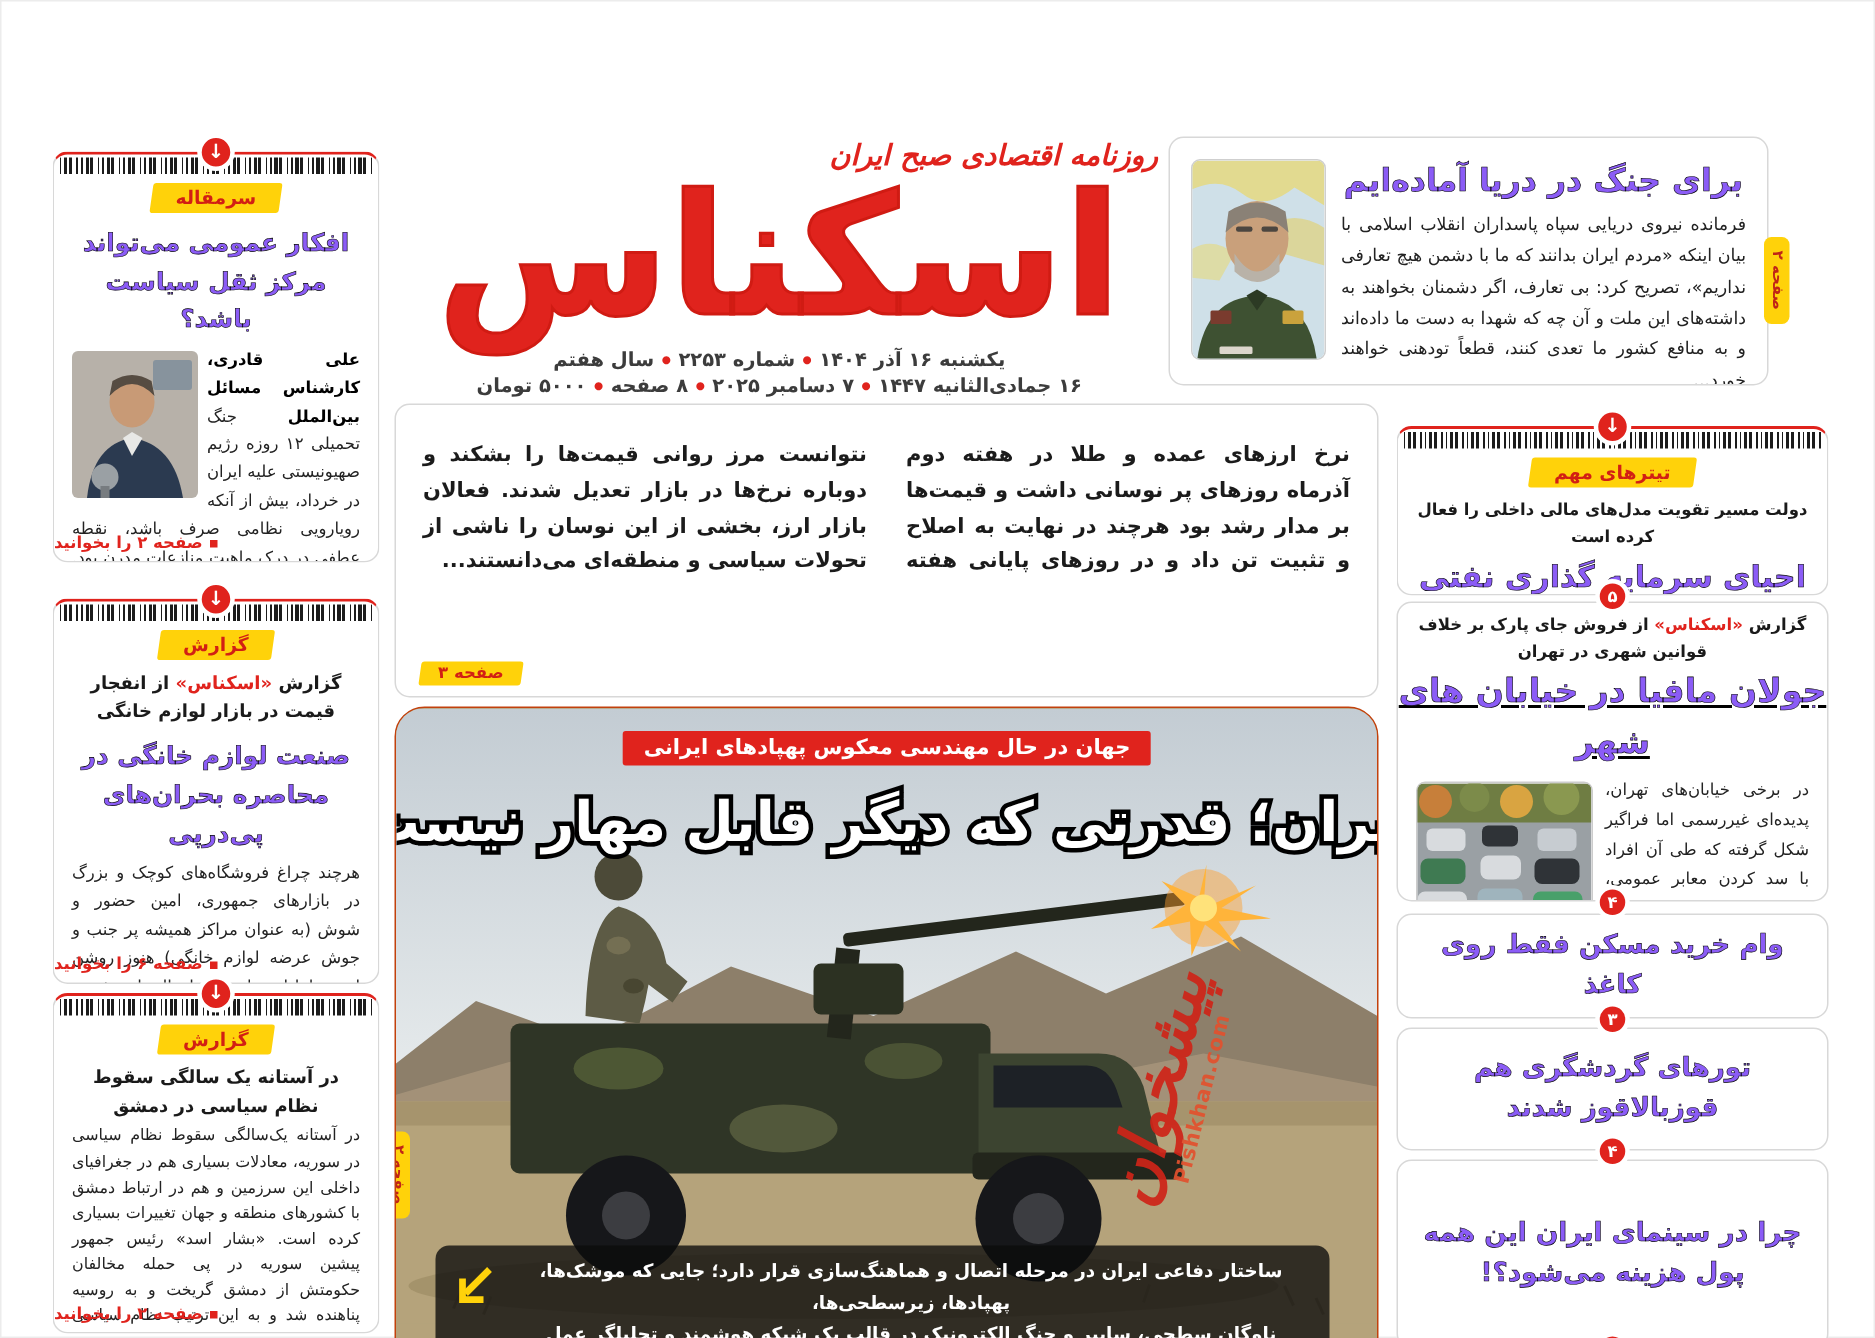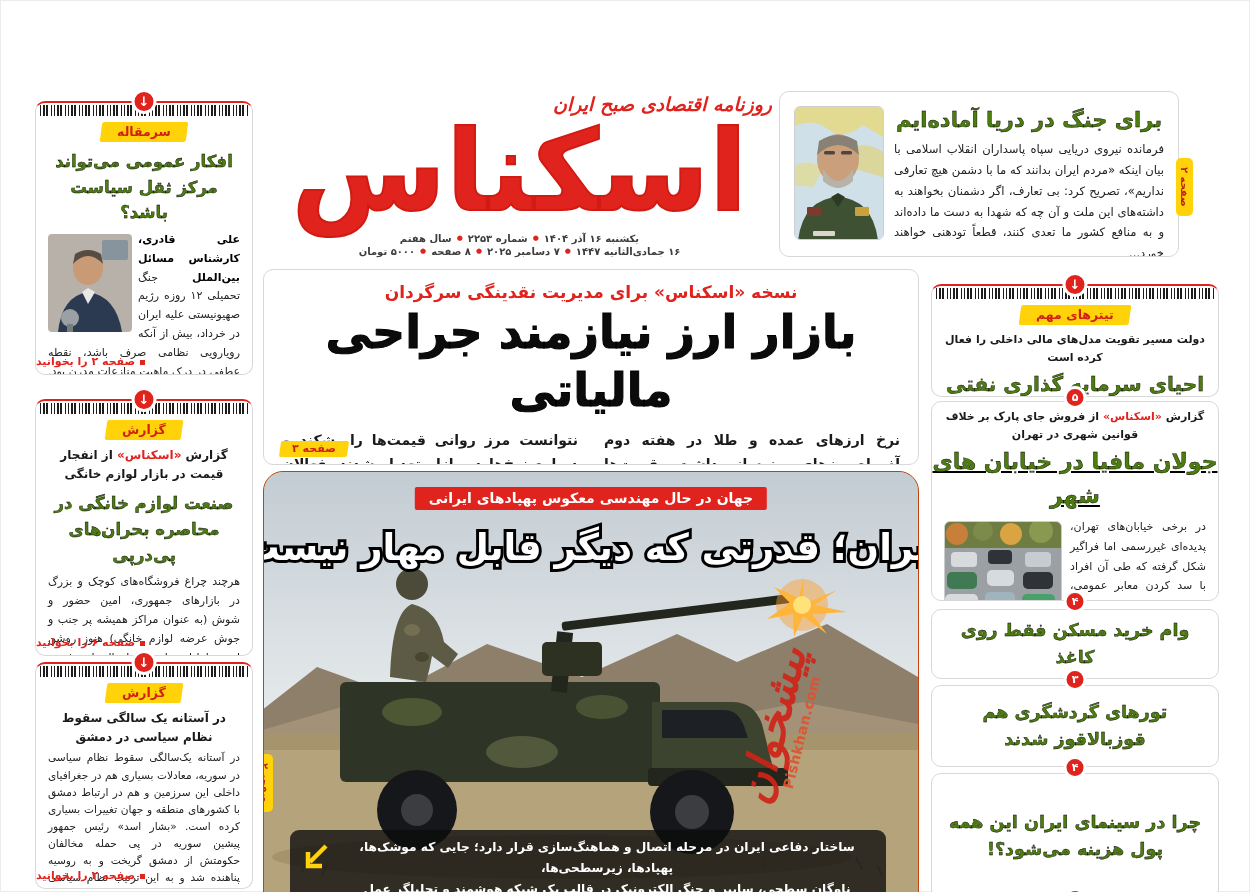--- a/index.html
+++ b/index.html
@@ -13,39 +13,39 @@
   .nbox.section { border-top:2px solid #e0231d; }
   .barcode { height:11px; margin:2px 4px 0; background:
      repeating-linear-gradient(90deg,#1c1c1c 0 1px,transparent 1px 3px,#1c1c1c 3px 5px,transparent 5px 6px,#1c1c1c 6px 8px,transparent 8px 11px,#1c1c1c 11px 12px,transparent 12px 14px); }
   .arrow-circle { position:absolute; top:-14px; right:50%; transform:translateX(50%); width:25px; height:25px;
      border-radius:50%; background:#e0231d; border:3px solid #fff; color:#fff; font-size:13px; font-weight:bold;
      display:flex; align-items:center; justify-content:center; z-index:5; line-height:1; }
   .tag-row { text-align:center; margin-top:5px; }
   .ytag { display:inline-block; background:#ffd20a; color:#d21f14; font-weight:bold; font-size:12.5px;
      padding:2px 16px 3px; border-radius:2px; transform:skewX(-8deg); }
   .ytag > span { display:inline-block; transform:skewX(8deg); }
-  .box-headline { text-align:center; font-weight:bold; color:#4d7c0f; -webkit-text-stroke:.4px #000; }
+  .box-headline { text-align:center; font-weight:bold; color:#8b5cf6; -webkit-text-stroke:.4px #000; }
   .kicker { text-align:center; font-weight:bold; color:#1a1a1a; }
   .brand-red { color:#e0231d; }
   .body-txt { text-align:justify; color:#222; }
   .read-footer { position:absolute; bottom:6px; right:0; left:0; text-align:left; color:#e0231d;
      font-size:11px; font-weight:bold; }
   .read-footer::before { content:""; display:inline-block; width:5px; height:5px; background:#e0231d; margin-left:5px; }
   .num-badge { position:absolute; bottom:-13px; right:50%; transform:translateX(50%); width:23px; height:23px;
      border-radius:50%; background:#e0231d; border:3px solid #fff; color:#fff; font-size:11px; font-weight:bold;
      display:flex; align-items:center; justify-content:center; z-index:5; }
   .vtab { position:absolute; background:#ffd20a; color:#c02417; font-weight:bold; font-size:10px;
      writing-mode:vertical-rl; padding:9px 3px; border-radius:5px; letter-spacing:1px; z-index:6; }
 
   
   #logo-block { position:absolute; left:262px; top:86px; width:513px; height:178px; text-align:center; }
   #tagline { position:absolute; top:6px; right:4px; color:#e0231d; font-size:19px; font-weight:bold; font-style:italic; }
   #logo { margin-top:26px; font-size:112px; font-weight:bold; color:#e0231d; line-height:1.05;
      -webkit-text-stroke:2px #d01b13; letter-spacing:-2px; }
-  .dateline { font-size:10px; color:#3c3c3c; font-weight:bold; margin-top:2px; }
+  .dateline { font-size:13px; color:#3c3c3c; font-weight:bold; margin-top:2px; }
   .dl-seg:not(:last-child)::after { content:"●"; color:#e0231d; font-size:7px; margin:0 5px; vertical-align:2px; }
 
   
   #commander-box { left:778px; top:90px; width:400px; height:166px; }
   #commander-box .inner { padding:12px 14px 8px; }
   #commander-photo { float:left; width:90px; height:134px; border:1px solid #cfcfcf; border-radius:6px; overflow:hidden; margin:2px 10px 2px 0; }
   #commander-kicker { font-size:12px; margin-top:2px; }
   #commander-headline { font-size:21px; margin:4px 0 7px; }
   #commander-body { font-size:11.6px; line-height:1.8; font-weight:500; }
   #commander-tab { right:-15px; top:66px; }
@@ -191,22 +191,20 @@
       <div class="barcode"></div>
       <div class="tag-row"><span class="ytag"><span>گزارش</span></span></div>
       <div class="kicker">در آستانه یک سالگی سقوط نظام سیاسی در دمشق</div>
       <div class="body-txt">در آستانه یک‌سالگی سقوط نظام سیاسی در سوریه، معادلات بسیاری هم در جغرافیای داخلی این سرزمین و هم در ارتباط دمشق با کشورهای منطقه و جهان تغییرات بسیاری کرده است. «بشار اسد» رئیس جمهور پیشین سوریه در پی حمله مخالفان حکومتش از دمشق گریخت و به روسیه پناهنده شد و به این ترتیب نظام سیاسی تازه‌ای به رهبری «احمد الشرع» از رهبران مخالفان در سوریه شکل گرفت...</div>
       <div class="read-footer">صفحه ۲ را بخوانید</div>
     </div>
   </div>
 
   <div id="lead-box" class="nbox">
     <div class="inner">
-      <div id="lead-kicker">نسخه «اسکناس» برای مدیریت نقدینگی سرگردان</div>
-      <div id="lead-headline">بازار ارز نیازمند جراحی مالیاتی</div>
       <div id="lead-body">نرخ ارزهای عمده و طلا در هفته دوم آذرماه روزهای پر نوسانی داشت و قیمت‌ها بر مدار رشد بود هرچند در نهایت به اصلاح و تثبیت تن داد و در روزهای پایانی هفته نتوانست مرز روانی قیمت‌ها را بشکند و دوباره نرخ‌ها در بازار تعدیل شدند. فعالان بازار ارز، بخشی از این نوسان را ناشی از تحولات سیاسی و منطقه‌ای می‌دانستند...</div>
       <div id="lead-page-tag"><span class="ytag"><span>صفحه ۳</span></span></div>
     </div>
   </div>
 
   <div id="photo-box">
     <svg width="656" height="410" viewBox="0 0 656 410" xmlns="http://www.w3.org/2000/svg" style="position:absolute;inset:0;">
       <defs>
         <linearGradient id="sky" x1="0" y1="0" x2="0" y2="1">
           <stop offset="0" stop-color="#c3ccd3"></stop>

